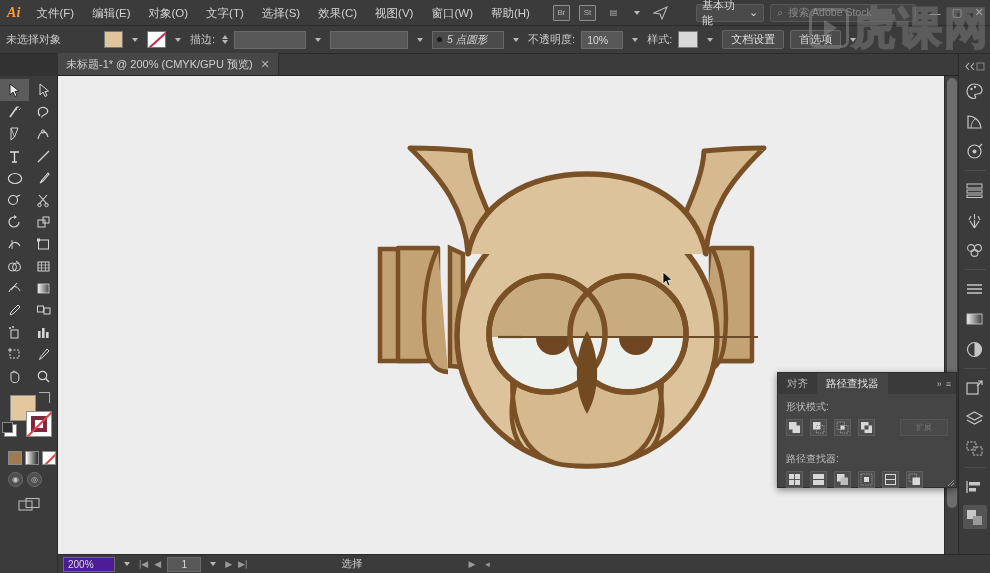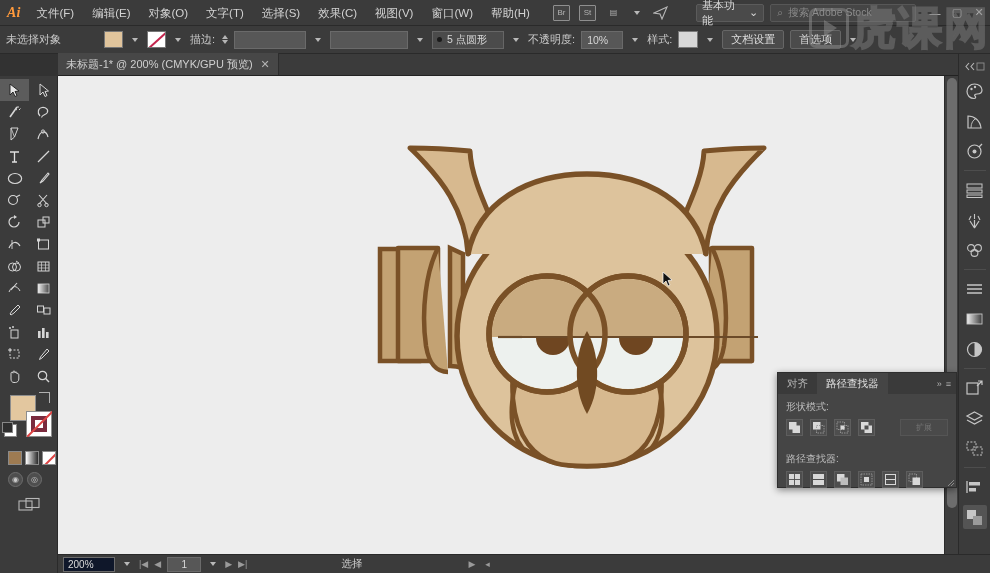--- a/index.html
+++ b/index.html
@@ -73,21 +73,21 @@
   .stepper { display:flex; flex-direction:column; gap:1px; margin-left:1px; }
   .stepper i { width:0;height:0;border-left:3px solid transparent;border-right:3px solid transparent; }
   .stepper i.up { border-bottom:4px solid #b5b5b5; }
   .stepper i.dn { border-top:4px solid #b5b5b5; }
   .cb-field {
     background:#575757; border:1px solid #6a6a6a; height:18px;
     display:flex; align-items:center; padding:0 5px; font-size:10.5px; color:#d6d6d6;
   }
   .cb-combo {
     background:#4b4b4b; border:1px solid #666; height:18px;
-    display:flex; align-items:center; padding:0 4px; gap:5px; font-size:10.5px; color:#d6d6d6;
+    display:flex; align-items:center; padding:0 4px; gap:5px; font-size:10.5px; color:#d6d6d6;font-style:italic;
   }
   .cb-btn {
     background:#4b4b4b; border:1px solid #666; border-radius:2px; height:19px;
     display:flex; align-items:center; padding:0 8px; font-size:11px; color:#dcdcdc;
   }
   .dot { width:5px;height:5px;border-radius:50%;background:#1a1a1a; }
   .cb-styleswatch{ width:20px;height:17px;background:#d8d8d8;border:1px solid #7a7a7a;}
 
   
   .tabbar {
@@ -179,21 +179,21 @@
   .vscroll .thumb { position:absolute; left:2px; top:2px; width:10px; height:430px; background:#6d6d6d; border-radius:5px; }
 
   
   .statusbar {
     position:absolute; left:58px; top:554px; width:932px; height:19px;
     background:#3b3b3b; border-top:1px solid #2a2a2a;
     display:flex; align-items:center; gap:6px; padding-left:5px;
     font-size:10.5px; color:#c4c4c4;
   }
   .sb-zoom {
-    background:#0f172a; border:1px solid #6b6b6b; height:15px; width:52px;
+    background:#4c1d95; border:1px solid #6b6b6b; height:15px; width:52px;
     display:flex; align-items:center; padding-left:4px; font-size:10px; color:#dadada;
   }
   .sb-page {
     background:#575757; border:1px solid #6b6b6b; height:15px; width:34px;
     display:flex; align-items:center; justify-content:center; font-size:10px; color:#dadada;
   }
   .nav-ar { color:#9a9a9a; font-size:9px; }
   .sb-status { margin-left:88px; font-size:10.5px; color:#cfcfcf; }
   .sb-tail { margin-left:100px; display:flex; gap:10px; color:#9a9a9a; font-size:9px; }
 

